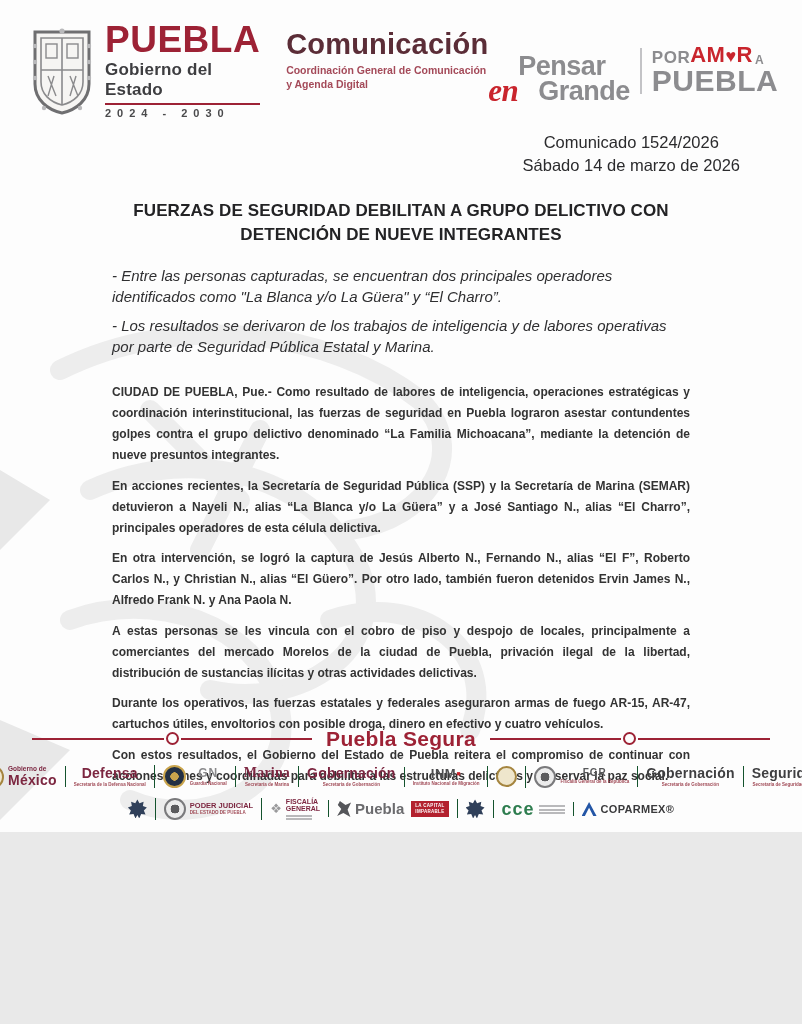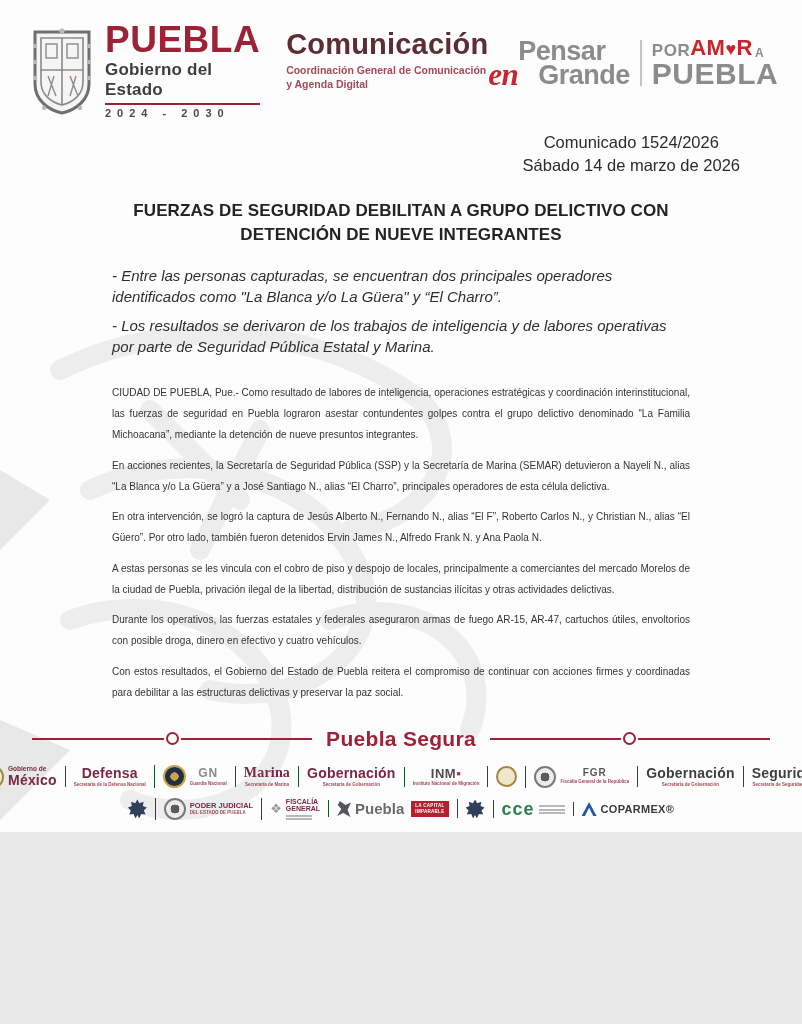--- a/index.html
+++ b/index.html
@@ -20,39 +20,39 @@
   .brand-sub{font-size:17px;font-weight:700;color:#3d3d40;margin-top:3px;letter-spacing:.2px;}
   .brand-line{height:2px;background:#9d2235;margin:3px 0 2px;}
   .brand-period{font-size:11px;font-weight:700;color:#4a4a4c;letter-spacing:6px;}
   .vdiv{width:2px;background:#c3c3c6;align-self:center;}
   .vdiv.h60{height:58px;margin:0 13px;}
   .vdiv.h44{height:46px;margin:0 10px;}
   .office{display:flex;flex-direction:column;justify-content:center;margin-top:8px;}
   .office-title{font-size:29px;font-weight:800;color:#5b2d37;line-height:1;letter-spacing:.2px;}
   .office-sub{font-size:10.5px;font-weight:700;color:#a44a59;line-height:1.35;margin-top:4px;}
   .slogan-group{margin-left:auto;display:flex;align-items:center;margin-top:16px;}
-  .pensar{line-height:.92;text-align:left;}
+  .pensar{line-height:.92;text-align:left;margin-top:16px;}
   .pensar .l1{font-size:27px;font-weight:800;color:#8c8c8f;padding-left:30px;letter-spacing:-.5px;}
   .pensar .l2{font-size:27px;font-weight:800;color:#8c8c8f;letter-spacing:-.5px;display:flex;align-items:flex-end;gap:20px;}
   .pensar .en{font-family:"Liberation Serif",serif;font-style:italic;font-weight:700;color:#c9252d;font-size:31px;margin-right:0;line-height:.8;}
   .poramor{line-height:.95;}
   .poramor .l1{display:flex;align-items:flex-end;}
   .poramor .por{font-size:17px;font-weight:800;color:#8c8c8f;letter-spacing:.5px;}
   .poramor .amor{font-size:22px;font-weight:800;color:#c9252d;letter-spacing:.5px;}
   .poramor .heart{color:#c9252d;font-size:18px;}
   .poramor .small-a{font-size:12px;font-weight:800;color:#8c8c8f;margin-left:2px;}
   .poramor .l2{font-size:30px;font-weight:800;color:#8c8c8f;letter-spacing:.5px;line-height:1;}
   
   .meta{width:fit-content;margin:12px 62px 0 auto;text-align:center;font-size:16.5px;color:#2b2b2d;line-height:1.4;}
   
   .title{margin:22px 112px 0;text-align:center;font-size:17px;font-weight:700;color:#232325;line-height:23.5px;letter-spacing:.1px;}
   .highlights{margin:20px 112px 0;}
   .highlight{font-style:italic;font-size:15px;color:#2f2f31;line-height:20.5px;margin:0 0 9px;}
   .bodytext{margin:25px 112px 0;}
-  .bodytext p{font-size:10px;color:#333;line-height:21px;text-align:justify;margin:0 0 9.5px;}
+  .bodytext p{font-size:12px;color:#333;line-height:21px;text-align:justify;margin:0 0 9.5px;font-weight:bold;}
   
   .footer{position:absolute;left:0;right:0;bottom:0;z-index:2;padding:0 32px 12px;}
   .banner-row{display:flex;align-items:center;margin-bottom:14px;}
   .seg{height:2px;background:#9d2235;flex:1;}
   .dot{width:9px;height:9px;border:2px solid #9d2235;border-radius:50%;flex:0 0 auto;margin:0 2px;}
   .banner-label{font-size:21px;font-weight:800;color:#9d2235;margin:0 14px;letter-spacing:.3px;text-align:right;}
   .logo-row{display:flex;align-items:center;justify-content:center;}
   .logo-row.r1{margin-bottom:9px;}
   .logo-item{display:flex;align-items:center;gap:4px;padding:0 8px;}
   .logo-item + .logo-item{border-left:1px solid #14532d;}

